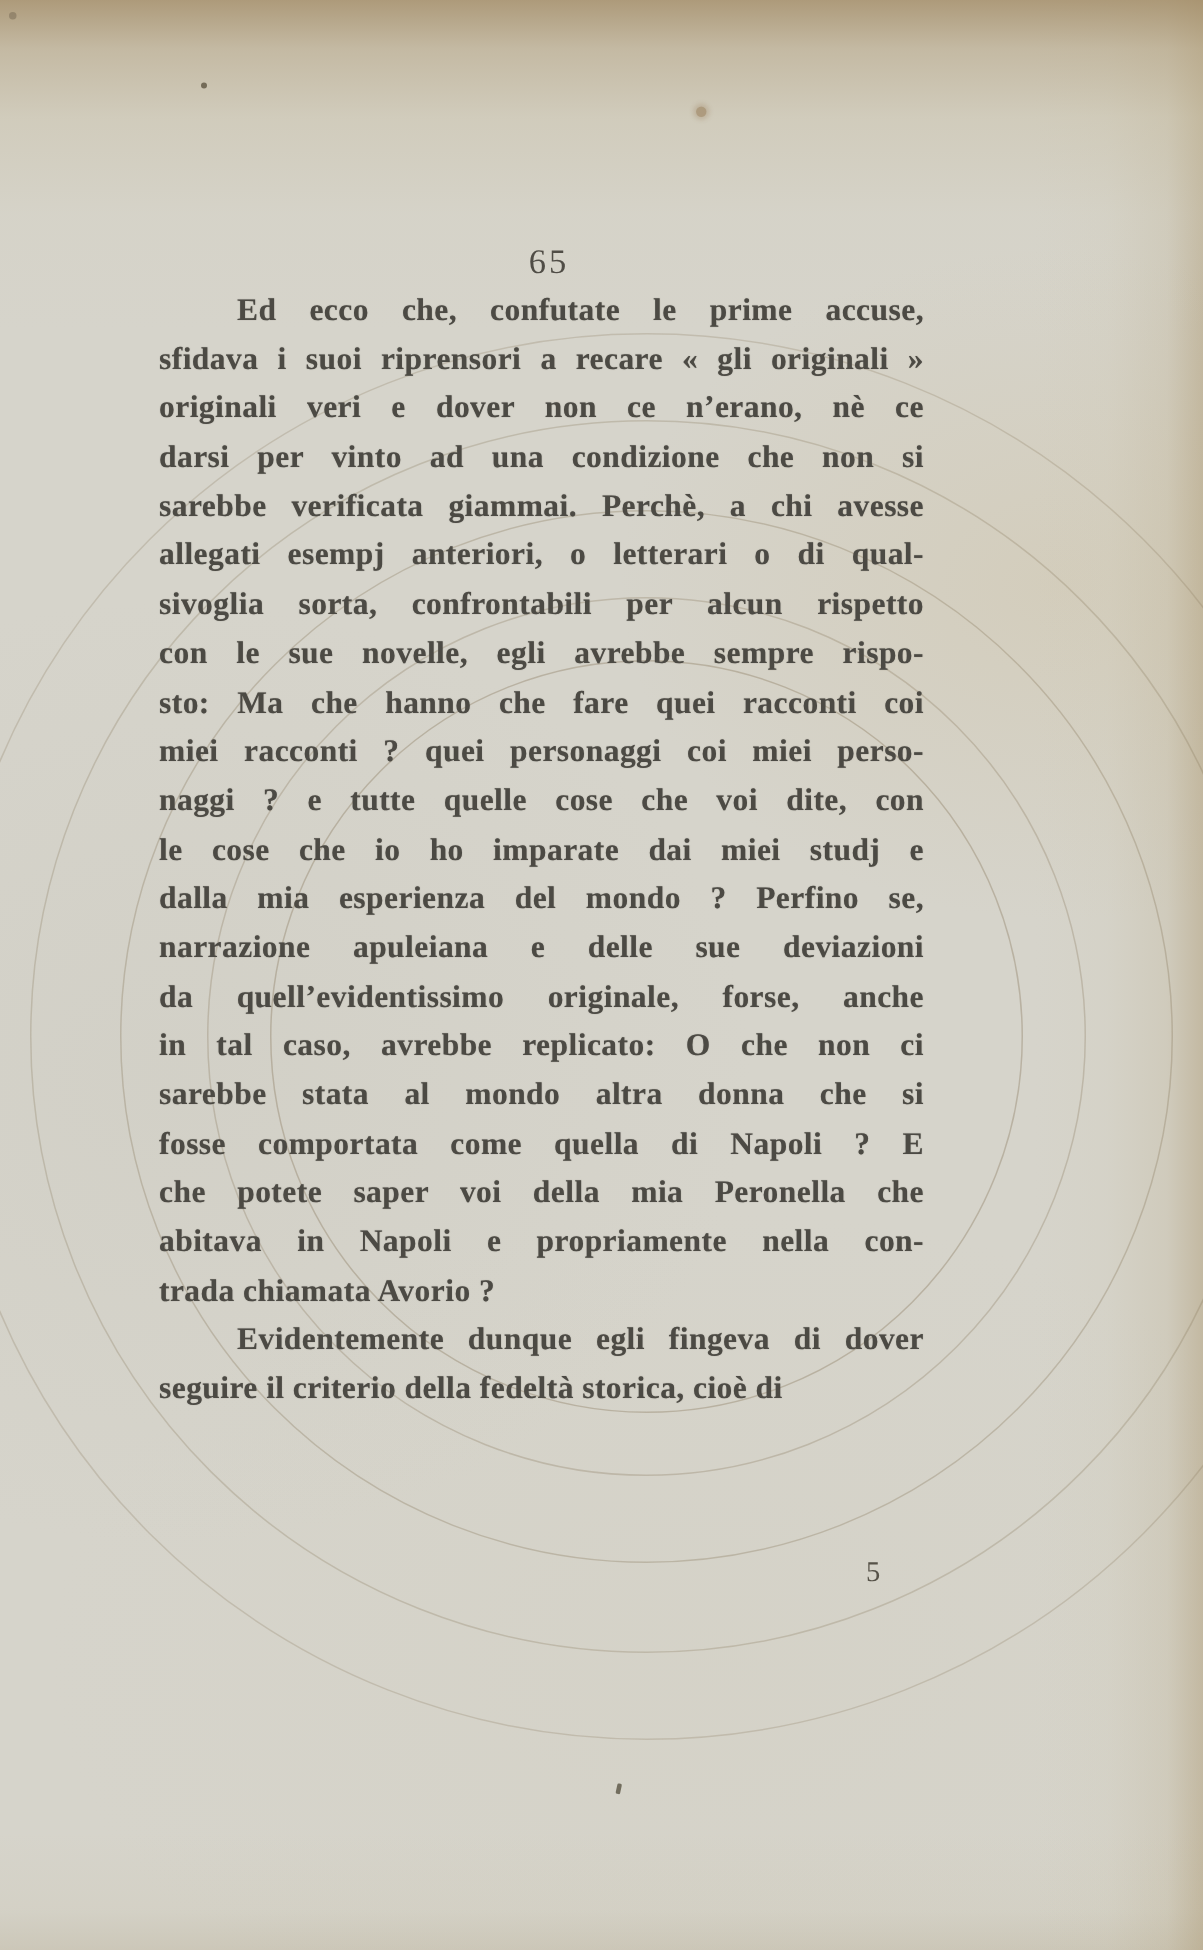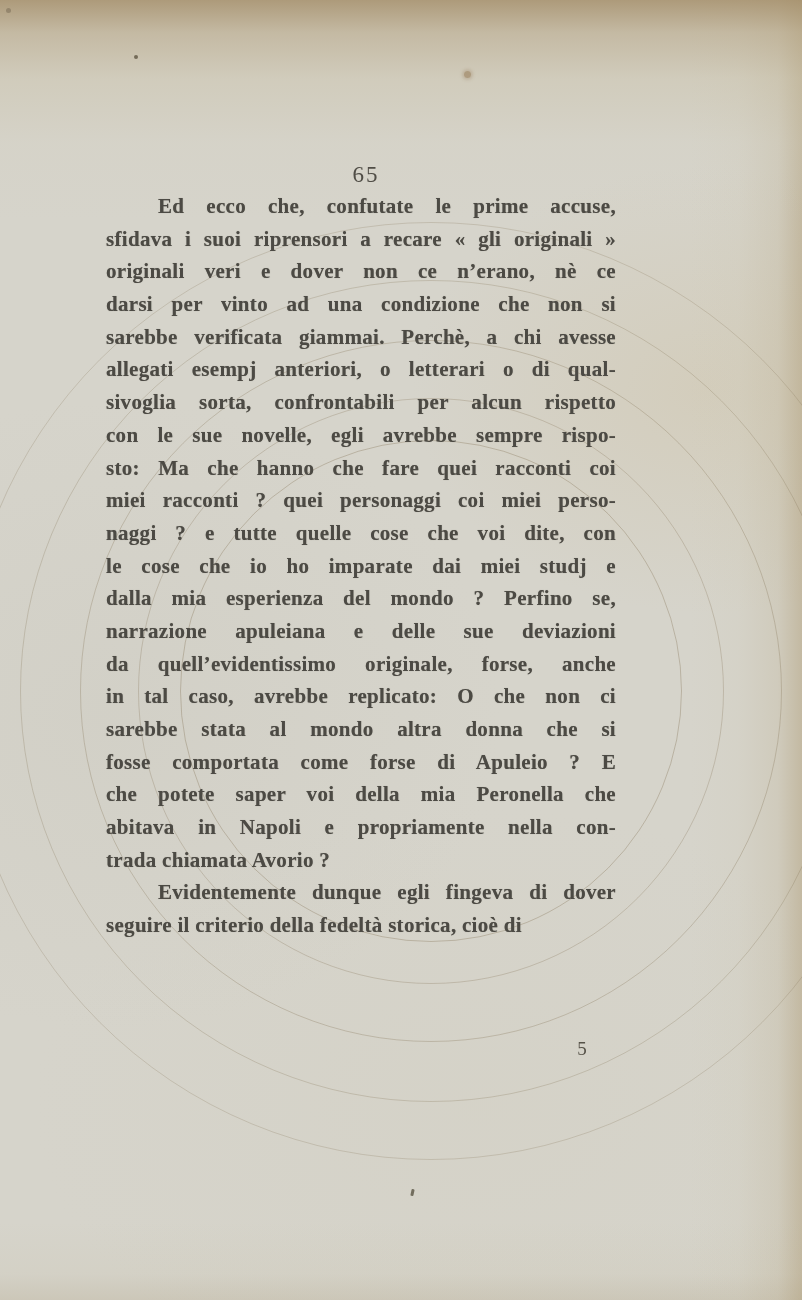--- a/index.html
+++ b/index.html
@@ -113,21 +113,21 @@
       <div class="line">con le sue novelle, egli avrebbe sempre rispo-</div>
       <div class="line">sto: Ma che hanno che fare quei racconti coi</div>
       <div class="line">miei racconti ? quei personaggi coi miei perso-</div>
       <div class="line">naggi ? e tutte quelle cose che voi dite, con</div>
       <div class="line">le cose che io ho imparate dai miei studj e</div>
       <div class="line">dalla mia esperienza del mondo ? Perfino se,</div>
       <div class="line">narrazione apuleiana e delle sue deviazioni</div>
       <div class="line">da quell’evidentissimo originale, forse, anche</div>
       <div class="line">in tal caso, avrebbe replicato: O che non ci</div>
       <div class="line">sarebbe stata al mondo altra donna che si</div>
-      <div class="line">fosse comportata come forse di Apuleio ? E</div>
+      <div class="line">fosse comportata come quella di Napoli ? E</div>
       <div class="line">che potete saper voi della mia Peronella che</div>
       <div class="line">abitava in Napoli e propriamente nella con-</div>
       <div class="line last">trada chiamata Avorio ?</div>
       <div class="line indent">Evidentemente dunque egli fingeva di dover</div>
       <div class="line last">seguire il criterio della fedeltà storica, cioè di</div>
     </div>
 
   <div class="signature">5</div>
 
 </div>

